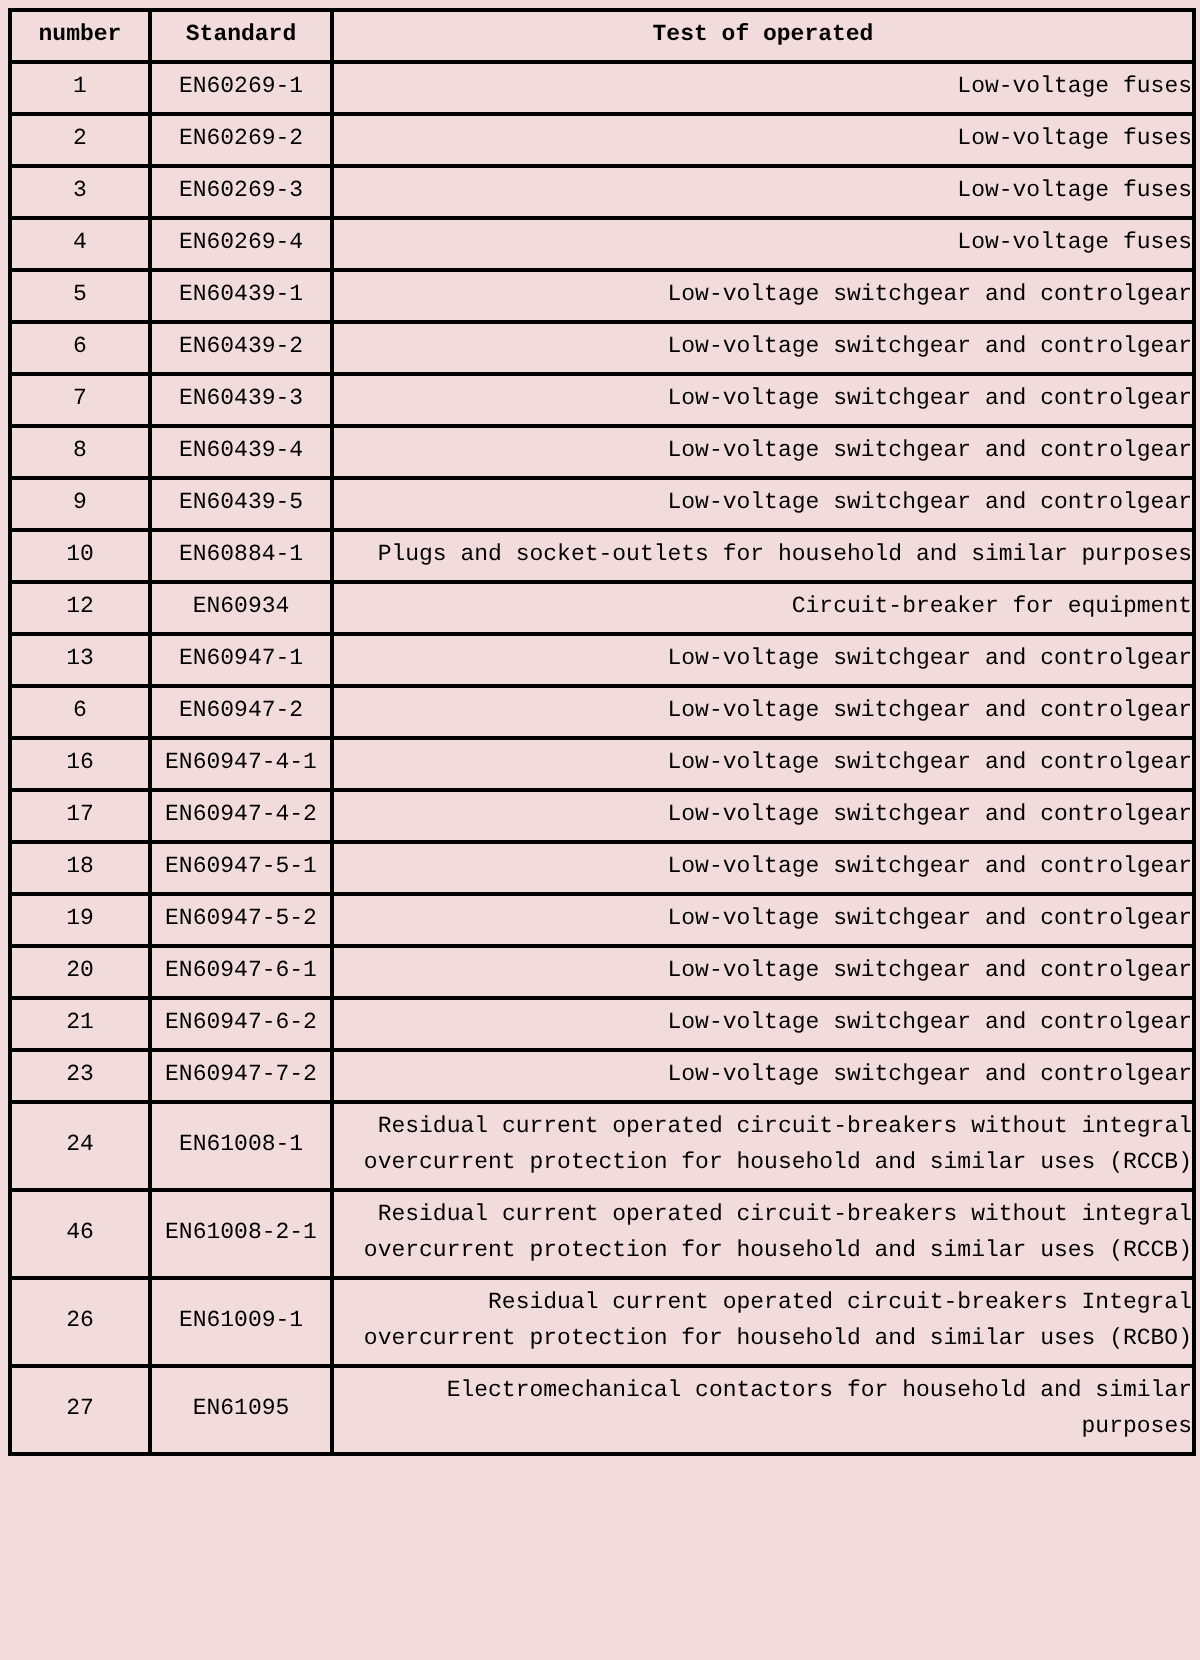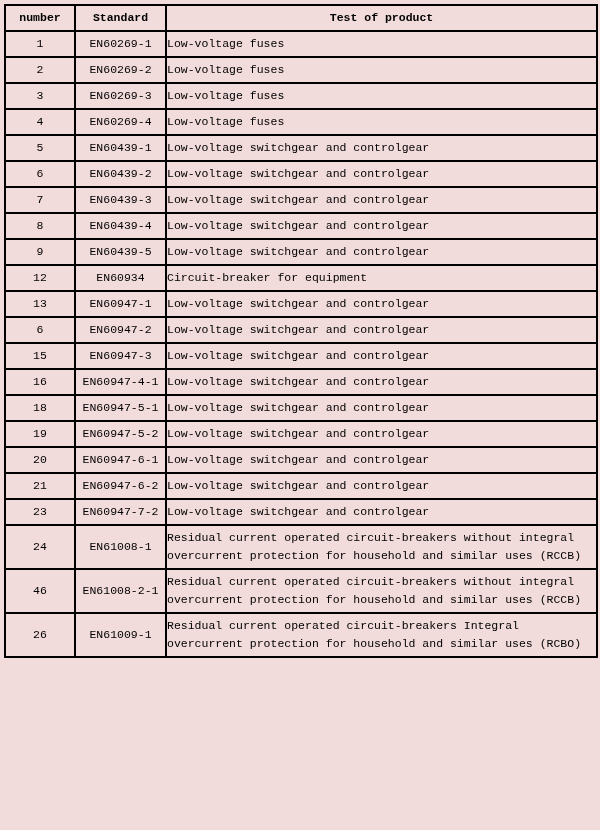--- a/index.html
+++ b/index.html
@@ -36,36 +36,36 @@
   }
   table.standards th {
     font-weight: bold;
     padding: 3px 0;
   }
   col.col-number { width: 70px; }
   col.col-standard { width: 91px; }
   col.col-test { width: 431px; }
   td.c0 { text-align: center; height: 26px; }
   td.c1 { text-align: center; padding-left: 3px; padding-right: 1px; }
-  td.c2 { text-align: left; padding-left: 4px; padding-right: 1px; word-wrap: normal; }
+  td.c2 { text-align: right; padding-left: 4px; padding-right: 1px; word-wrap: normal; }
 </style>
 </head>
 <body>
 
 <table class="standards">
   <colgroup>
     <col class="col-number">
     <col class="col-standard">
     <col class="col-test">
   </colgroup>
   <thead>
     <tr>
       <th>number</th>
       <th>Standard</th>
-      <th>Test of product</th>
+      <th>Test of operated</th>
     </tr>
   </thead>
   <tbody>
       <tr>
         <td class="c0">1</td>
         <td class="c1">EN60269-1</td>
         <td class="c2">Low-voltage fuses</td>
       </tr>
       <tr>
         <td class="c0">2</td>
@@ -101,42 +101,47 @@
         <td class="c0">8</td>
         <td class="c1">EN60439-4</td>
         <td class="c2">Low-voltage switchgear and controlgear</td>
       </tr>
       <tr>
         <td class="c0">9</td>
         <td class="c1">EN60439-5</td>
         <td class="c2">Low-voltage switchgear and controlgear</td>
       </tr>
       <tr>
+        <td class="c0">10</td>
+        <td class="c1">EN60884-1</td>
+        <td class="c2">Plugs and socket-outlets for household and similar purposes</td>
+      </tr>
+      <tr>
         <td class="c0">12</td>
         <td class="c1">EN60934</td>
         <td class="c2">Circuit-breaker for equipment</td>
       </tr>
       <tr>
         <td class="c0">13</td>
         <td class="c1">EN60947-1</td>
         <td class="c2">Low-voltage switchgear and controlgear</td>
       </tr>
       <tr>
         <td class="c0">6</td>
         <td class="c1">EN60947-2</td>
         <td class="c2">Low-voltage switchgear and controlgear</td>
       </tr>
       <tr>
-        <td class="c0">15</td>
-        <td class="c1">EN60947-3</td>
+        <td class="c0">16</td>
+        <td class="c1">EN60947-4-1</td>
         <td class="c2">Low-voltage switchgear and controlgear</td>
       </tr>
       <tr>
-        <td class="c0">16</td>
-        <td class="c1">EN60947-4-1</td>
+        <td class="c0">17</td>
+        <td class="c1">EN60947-4-2</td>
         <td class="c2">Low-voltage switchgear and controlgear</td>
       </tr>
       <tr>
         <td class="c0">18</td>
         <td class="c1">EN60947-5-1</td>
         <td class="c2">Low-voltage switchgear and controlgear</td>
       </tr>
       <tr>
         <td class="c0">19</td>
         <td class="c1">EN60947-5-2</td>
@@ -165,14 +170,19 @@
       <tr>
         <td class="c0">46</td>
         <td class="c1">EN61008-2-1</td>
         <td class="c2">Residual current operated circuit-breakers without integral overcurrent protection for household and similar uses (RCCB)</td>
       </tr>
       <tr>
         <td class="c0">26</td>
         <td class="c1">EN61009-1</td>
         <td class="c2">Residual current operated circuit-breakers Integral overcurrent protection for household and similar uses (RCBO)</td>
       </tr>
+      <tr>
+        <td class="c0">27</td>
+        <td class="c1">EN61095</td>
+        <td class="c2">Electromechanical contactors for household and similar purposes</td>
+      </tr>
     </tbody>
 </table>
 
 </body></html>

